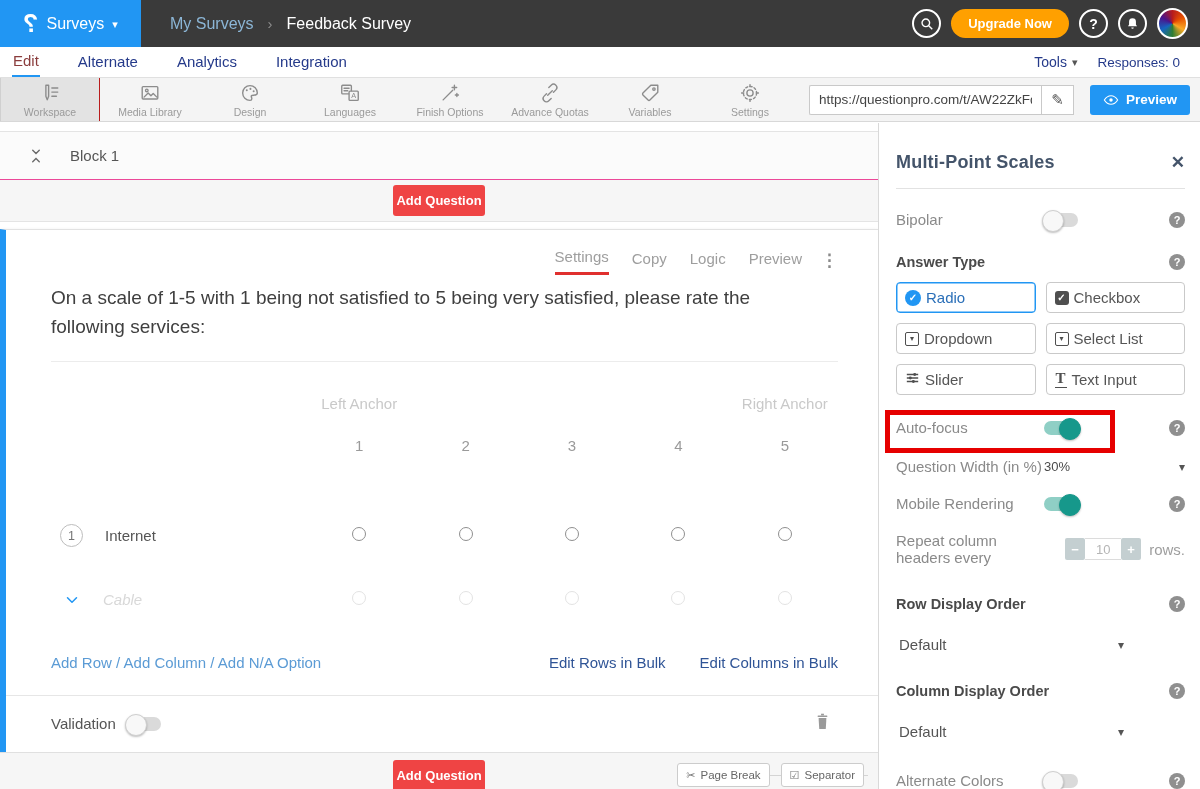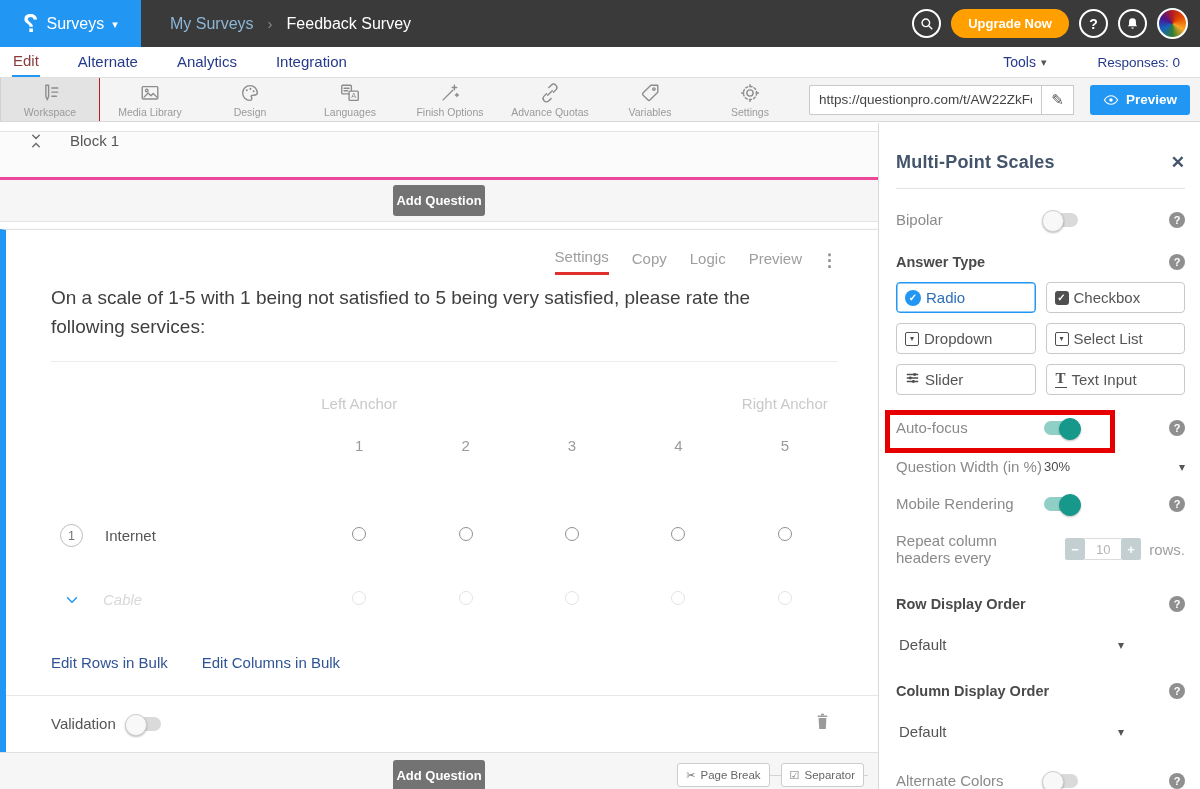--- a/index.html
+++ b/index.html
@@ -18,21 +18,21 @@
   .crumb-current { color:#fff; }
   .top-actions { margin-left:auto; display:flex; align-items:center; gap:10px; padding-right:12px; }
   .circle-btn { width:29px; height:29px; border:2px solid #fff; border-radius:50%; display:flex; align-items:center; justify-content:center; color:#fff; font-weight:bold; font-size:14px; cursor:pointer; background:transparent; }
   .upgrade-btn { height:29px; border:none; border-radius:15px; background:#ffa000; color:#fff; font-weight:bold; font-size:13px; padding:0 17px; cursor:pointer; font-family:inherit; }
   .avatar { width:31px; height:31px; border:2px solid #fff; border-radius:50%; background:conic-gradient(#b71c1c,#e65100,#f9a825,#2e7d32,#1565c0,#4a148c,#b71c1c); cursor:pointer; }
 
   
   .navbar { height:31px; background:#fff; border-bottom:1px solid #e0e0e0; display:flex; align-items:center; padding:0 20px 0 12px; }
   .nav-tab { font-size:15px; color:#253a8a; margin-right:37px; padding:5px 1px 6px; cursor:pointer; }
   .nav-tab.active { color:#8a3c3c; border-bottom:2px solid #2196f3; }
-  .nav-right { margin-left:auto; display:flex; align-items:center; gap:51px; }
+  .nav-right { margin-left:auto; display:flex; align-items:center; gap:20px; }
   .tools-link { font-size:14px; color:#253a8a; cursor:pointer; display:flex; gap:5px; align-items:center; }
   .tools-link .caret { font-size:11px; }
   .responses { font-size:13.5px; color:#253a8a; }
 
   
   .toolbar { height:44px; background:#f4f4f4; border-bottom:1px solid #d8d8d8; display:flex; align-items:stretch; padding-right:10px; }
   .tool-item { width:100px; display:flex; flex-direction:column; align-items:center; justify-content:center; gap:2px; cursor:pointer; }
   .tool-item.active { background:#e3e3e3; border-left:1px solid #d0d0d0; border-right:1px solid #b91c1c; }
   .tool-item svg { stroke:#8c8c8c; fill:none; stroke-width:1.5; stroke-linecap:round; stroke-linejoin:round; }
   .tool-label { font-size:10.5px; color:#9a9a9a; white-space:nowrap; }
@@ -41,26 +41,26 @@
   .pencil-btn { width:33px; height:30px; border:1px solid #c9c9c9; background:#fff; color:#555; font-size:15px; cursor:pointer; display:flex; align-items:center; justify-content:center; }
   .preview-btn { margin-left:16px; height:30px; background:#2196f3; border:none; border-radius:3px; color:#fff; font-size:13.5px; font-weight:bold; padding:0 13px; display:flex; align-items:center; gap:7px; cursor:pointer; font-family:inherit; }
   .preview-btn svg { stroke:#fff; fill:none; stroke-width:1.6; }
 
   
   .content { position:absolute; top:123px; left:0; right:0; bottom:0; }
   .main { position:absolute; left:0; top:0; width:878px; height:100%; background:#fff; padding-top:8px; overflow:hidden; }
   .sidebar { position:absolute; left:878px; top:0; width:322px; height:100%; background:#fff; border-left:1px solid #d9d9d9; padding:29px 15px 0 17px; }
 
   
-  .block-header { height:49px; background:#fbfbfb; border-top:1px solid #e4e4e4; border-bottom:3px solid #ec4899; display:flex; align-items:flex-start; padding-left:27px; }
+  .block-header { height:49px; background:#fbfbfb; border-top:1px solid #e4e4e4; border-bottom:1px solid #ec4899; display:flex; align-items:center; padding-left:27px; }
   .collapse-icon { width:18px; height:18px; cursor:pointer; }
   .collapse-icon svg { stroke:#6a6a6a; fill:none; stroke-width:1.7; stroke-linecap:round; }
   .block-title { font-size:15px; color:#555; margin-left:25px; }
   .addq-row { height:42px; background:#f6f6f6; border-bottom:1px solid #e4e4e4; display:flex; align-items:center; justify-content:center; position:relative; }
-  .addq-btn { background:#737373; border:none; border-radius:3px; color:#fff; font-size:13px; font-weight:bold; padding:8px 3px; cursor:pointer; font-family:inherit; }
+  .addq-btn { background:#ef4444; border:none; border-radius:3px; color:#fff; font-size:13px; font-weight:bold; padding:8px 3px; cursor:pointer; font-family:inherit; }
   .addq-row.footer { height:47px; border-top:1px solid #e0e0e0; border-bottom:1px solid #e4e4e4; margin-top:0; }
   .footer-controls { position:absolute; right:14px; top:50%; transform:translateY(-50%); display:flex; gap:11px; align-items:center; }
   .footer-line { position:absolute; right:10px; top:50%; width:182px; border-top:1px solid #d4d4d4; }
   .mini-btn { position:relative; background:#fff; border:1px solid #ccc; border-radius:3px; font-size:11.5px; color:#666; height:24px; padding:0 8px; display:flex; align-items:center; gap:5px; cursor:pointer; font-family:inherit; }
   .mini-btn .mi { font-size:11px; color:#777; }
 
   
   .qcard { background:#fff; border-top:1px solid #e2e2e2; border-left:6px solid #2196f3; box-shadow:0 2px 4px rgba(0,0,0,.18); margin-top:7px; padding:0 40px 0 45px; }
   .qtabs { display:flex; justify-content:flex-end; align-items:center; gap:23px; padding-top:18px; }
   .qtab { font-size:15px; color:#9e9e9e; padding-bottom:7px; cursor:pointer; }
@@ -331,20 +331,27 @@
           <span class="row-label">Cable</span>
         </span>
         <span class="c"><span class="radio"></span></span>
         <span class="c"><span class="radio"></span></span>
         <span class="c"><span class="radio"></span></span>
         <span class="c"><span class="radio"></span></span>
         <span class="c"><span class="radio"></span></span>
       </div>
 
       <div class="links-row">
+        <span class="left-links">
+          <a>Add Row</a>
+          <span>/</span>
+          <a>Add Column</a>
+          <span>/</span>
+          <a>Add N/A Option</a>
+        </span>
         <span class="bulk-links">
           <a>Edit Rows in Bulk</a>
           <a>Edit Columns in Bulk</a>
         </span>
       </div>
 
       <div class="card-divider"></div>
 
       <div class="validation-row">
         <span class="validation-label">Validation</span>

